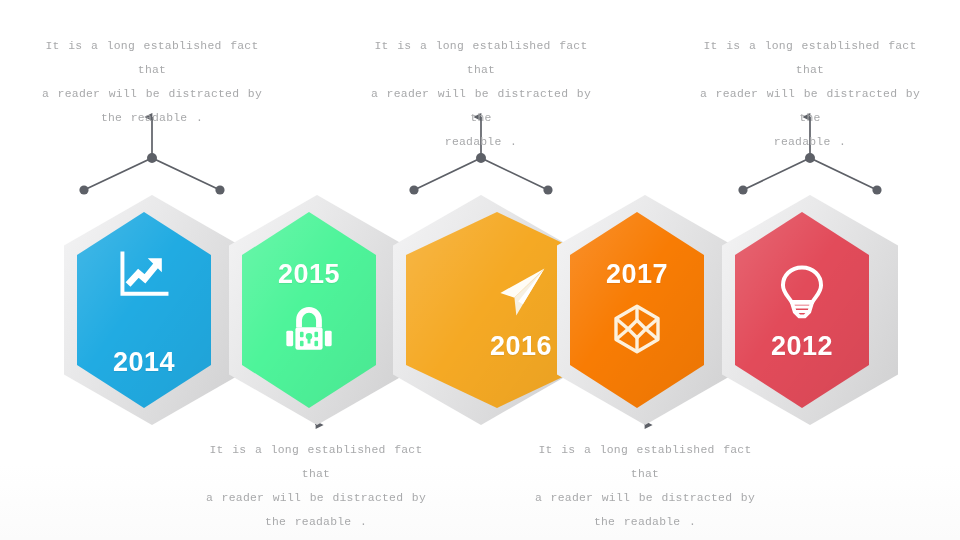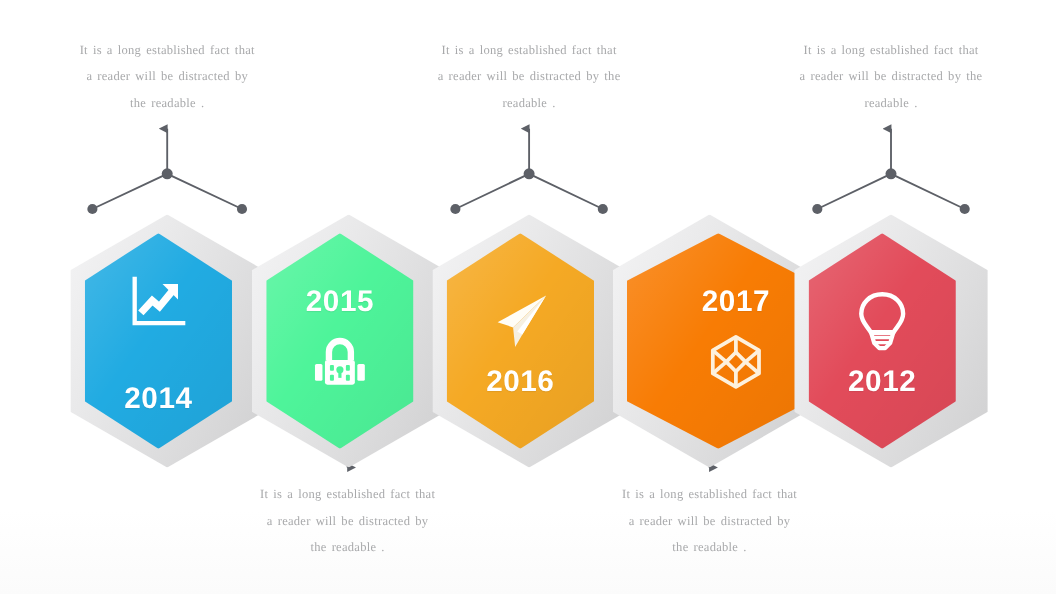--- a/index.html
+++ b/index.html
@@ -97,21 +97,21 @@
     text-shadow: 0 1px 1px rgba(0,0,0,0.08);
   }
   .gap-up   { height: 10px; }
   .gap-down { height: 10px; }
 
   
   .caption {
     position: absolute;
     width: 232px;
     text-align: center;
-    font-family: Liberation Serif, serif;
+    font-family: Liberation Mono, monospace;
     font-size: 11.4px;
     line-height: 24px;
     color: #a8a9ab;
     letter-spacing: 0.25px;
     word-spacing: 1.5px;
   }
 </style>
 </head>
 <body>
 
@@ -202,36 +202,36 @@
             <rect x="30.4" y="40" width="3.2" height="8" fill="#4ef49a"></rect>
           </svg>
         </div>
         <div class="gap-down"></div>
         <div class="hex-year">2015</div>
       </div>
     </div>
 
     <div class="hex-node" style="left:393px; top:195px;">
       <div class="hex-outer"></div>
-      <div class="hex-inner" id="inner-2" style="background: rgb(245, 169, 36);">
+      <div class="hex-inner" id="inner-2" style="background: rgb(245, 169, 36); padding-left: 48px;">
         <div class="hex-icon">
           <svg width="60" height="60" viewBox="0 0 64 64">
             <path d="M57 7 L10 33 L25 38 Z" fill="#fffdf6"></path>
             <path d="M57 7 L25 38 L27 57 L34 45 Z" fill="#f6f0e2"></path>
             <path d="M57 7 L29 42 L34 45 Z" fill="#ffffff"></path>
           </svg>
         </div>
         <div class="gap-up"></div>
         <div class="hex-year">2016</div>
       </div>
     </div>
 
     <div class="hex-node" style="left:557px; top:195px;">
       <div class="hex-outer"></div>
-      <div class="hex-inner flip" id="inner-3" style="background: rgb(248, 124, 4); padding-left: 32px;">
+      <div class="hex-inner flip" id="inner-3" style="background: rgb(248, 124, 4);">
         <div class="hex-icon">
           <svg width="56" height="56" viewBox="0 0 64 64">
             <g fill="none" stroke="#fdf1dd" stroke-width="3.9" stroke-linejoin="round">
               <path d="M32 6 L56 20 L56 44 L32 58 L8 44 L8 20 Z"></path>
               <path d="M32 6 L32 22"></path>
               <path d="M32 58 L32 42"></path>
               <path d="M8 20 L22 32"></path>
               <path d="M56 20 L42 32"></path>
               <path d="M8 44 L22 32"></path>
               <path d="M56 44 L42 32"></path>

